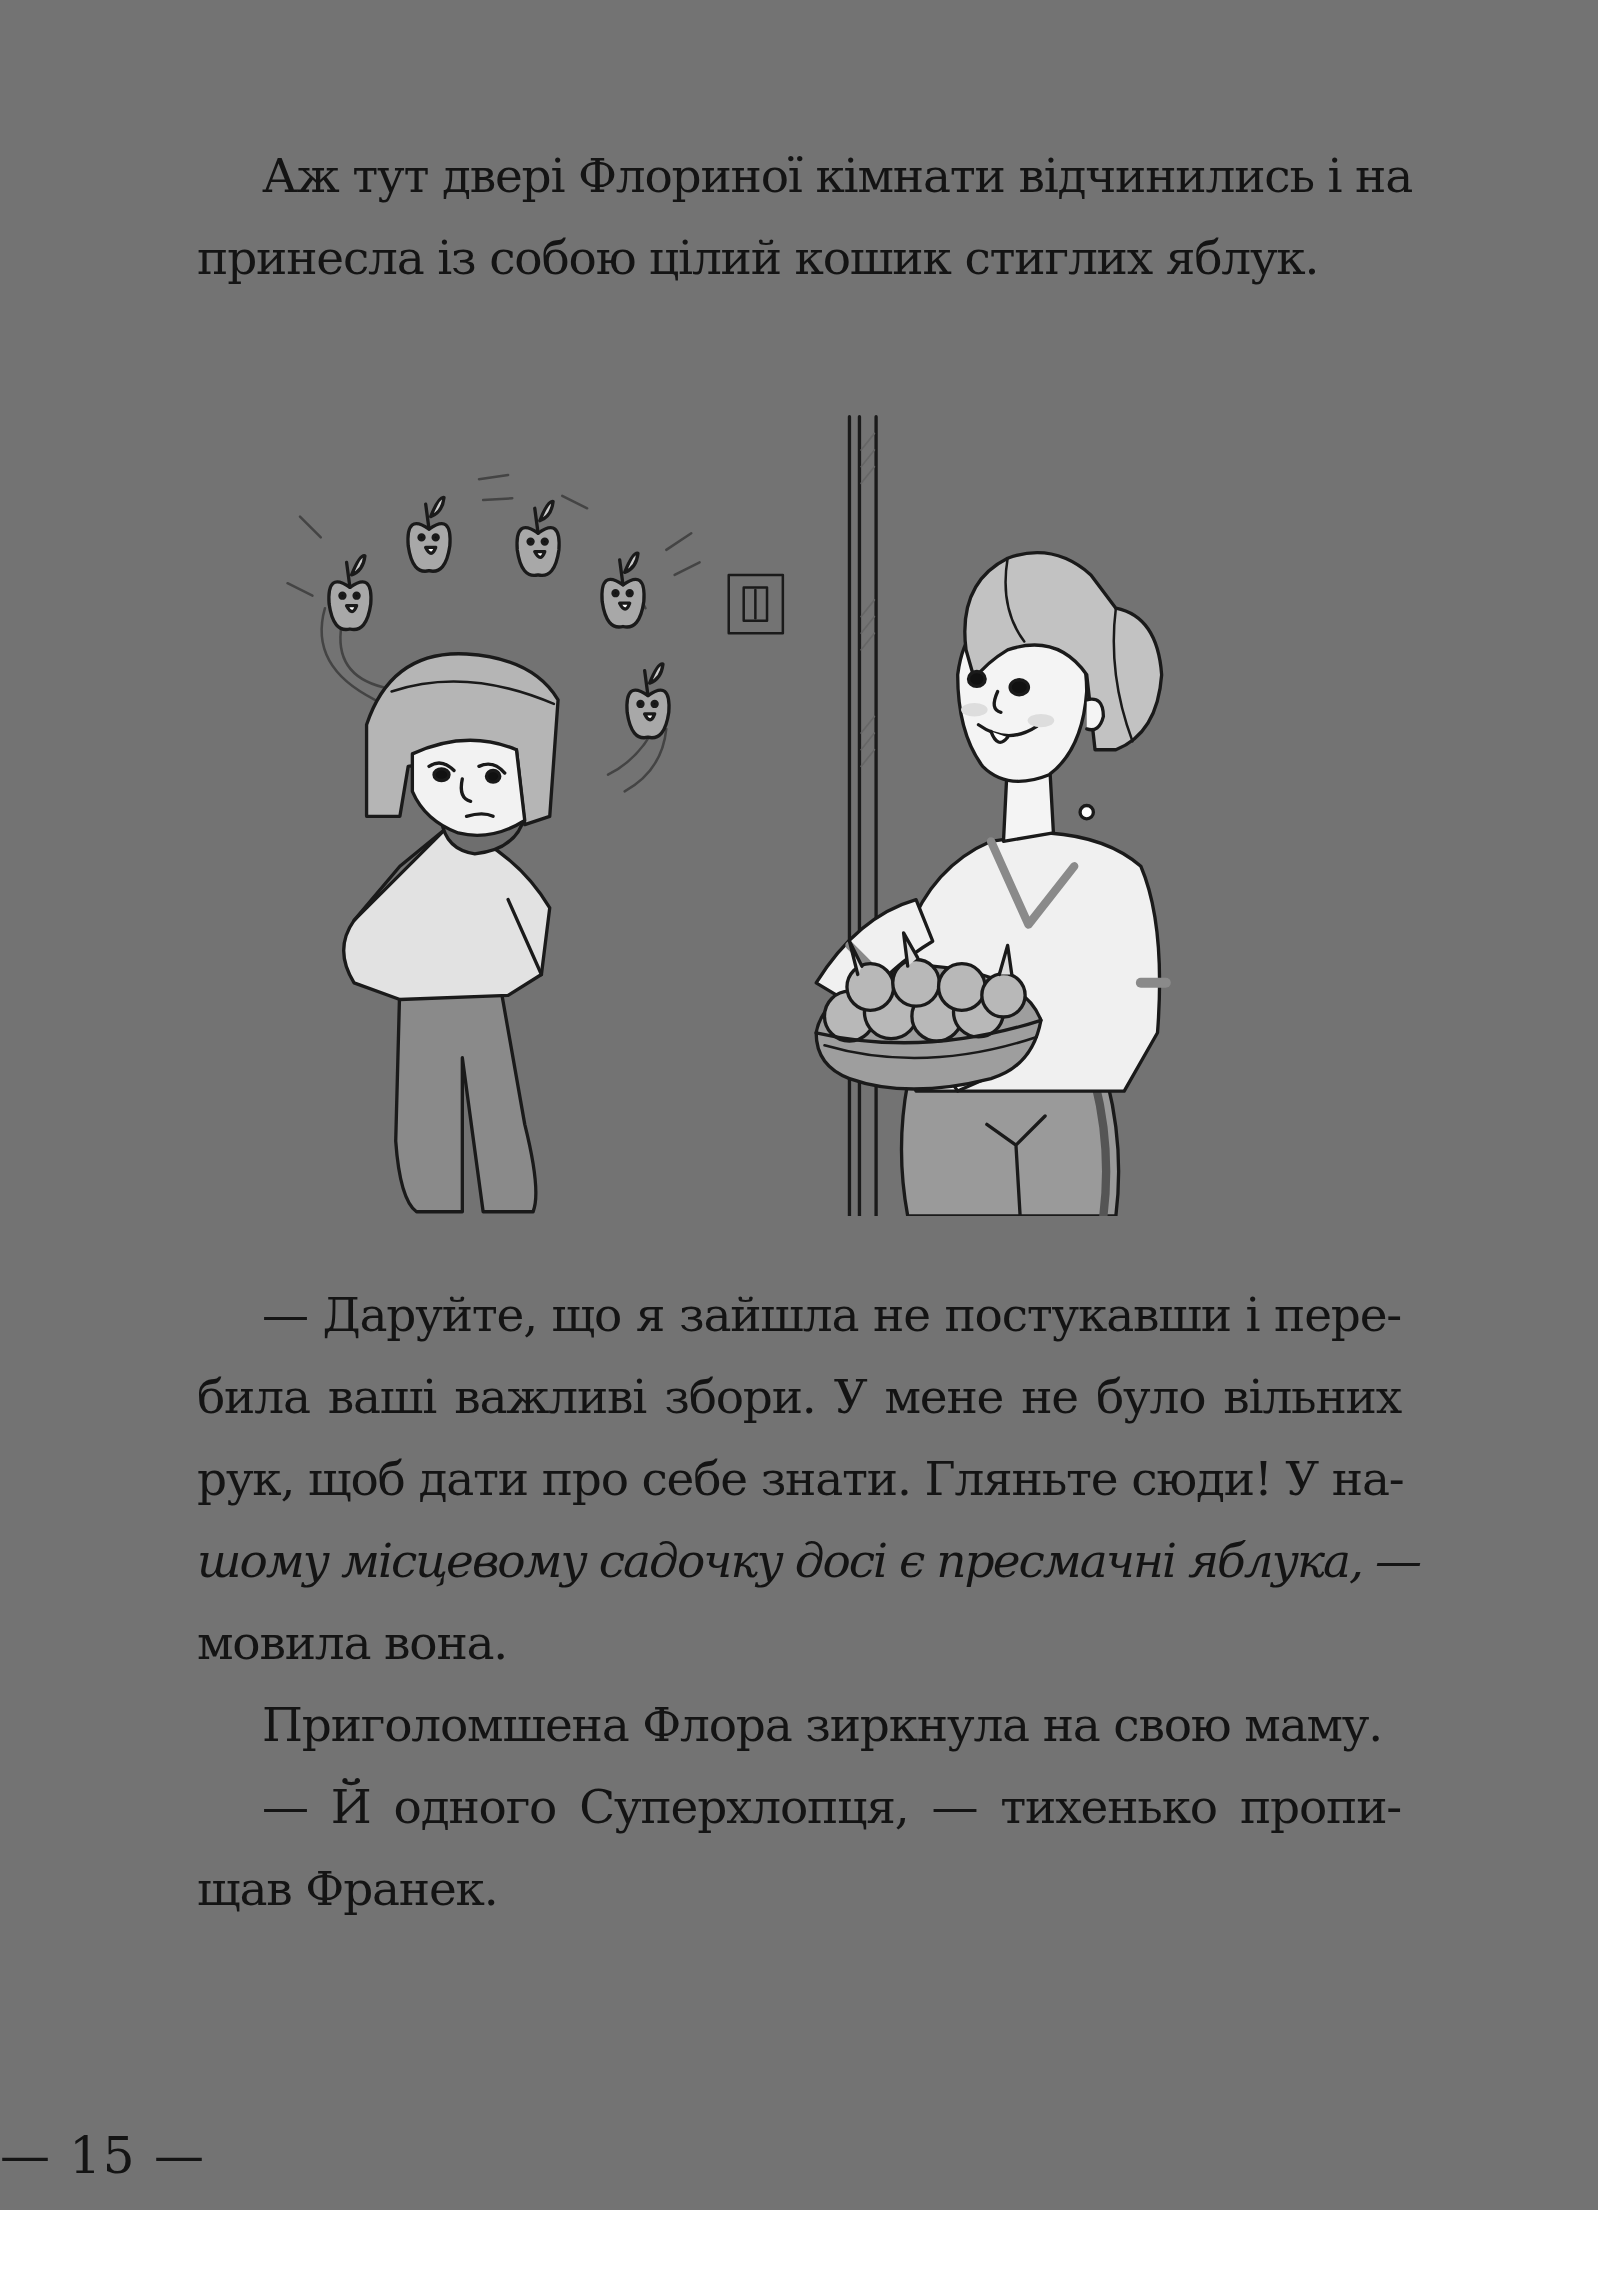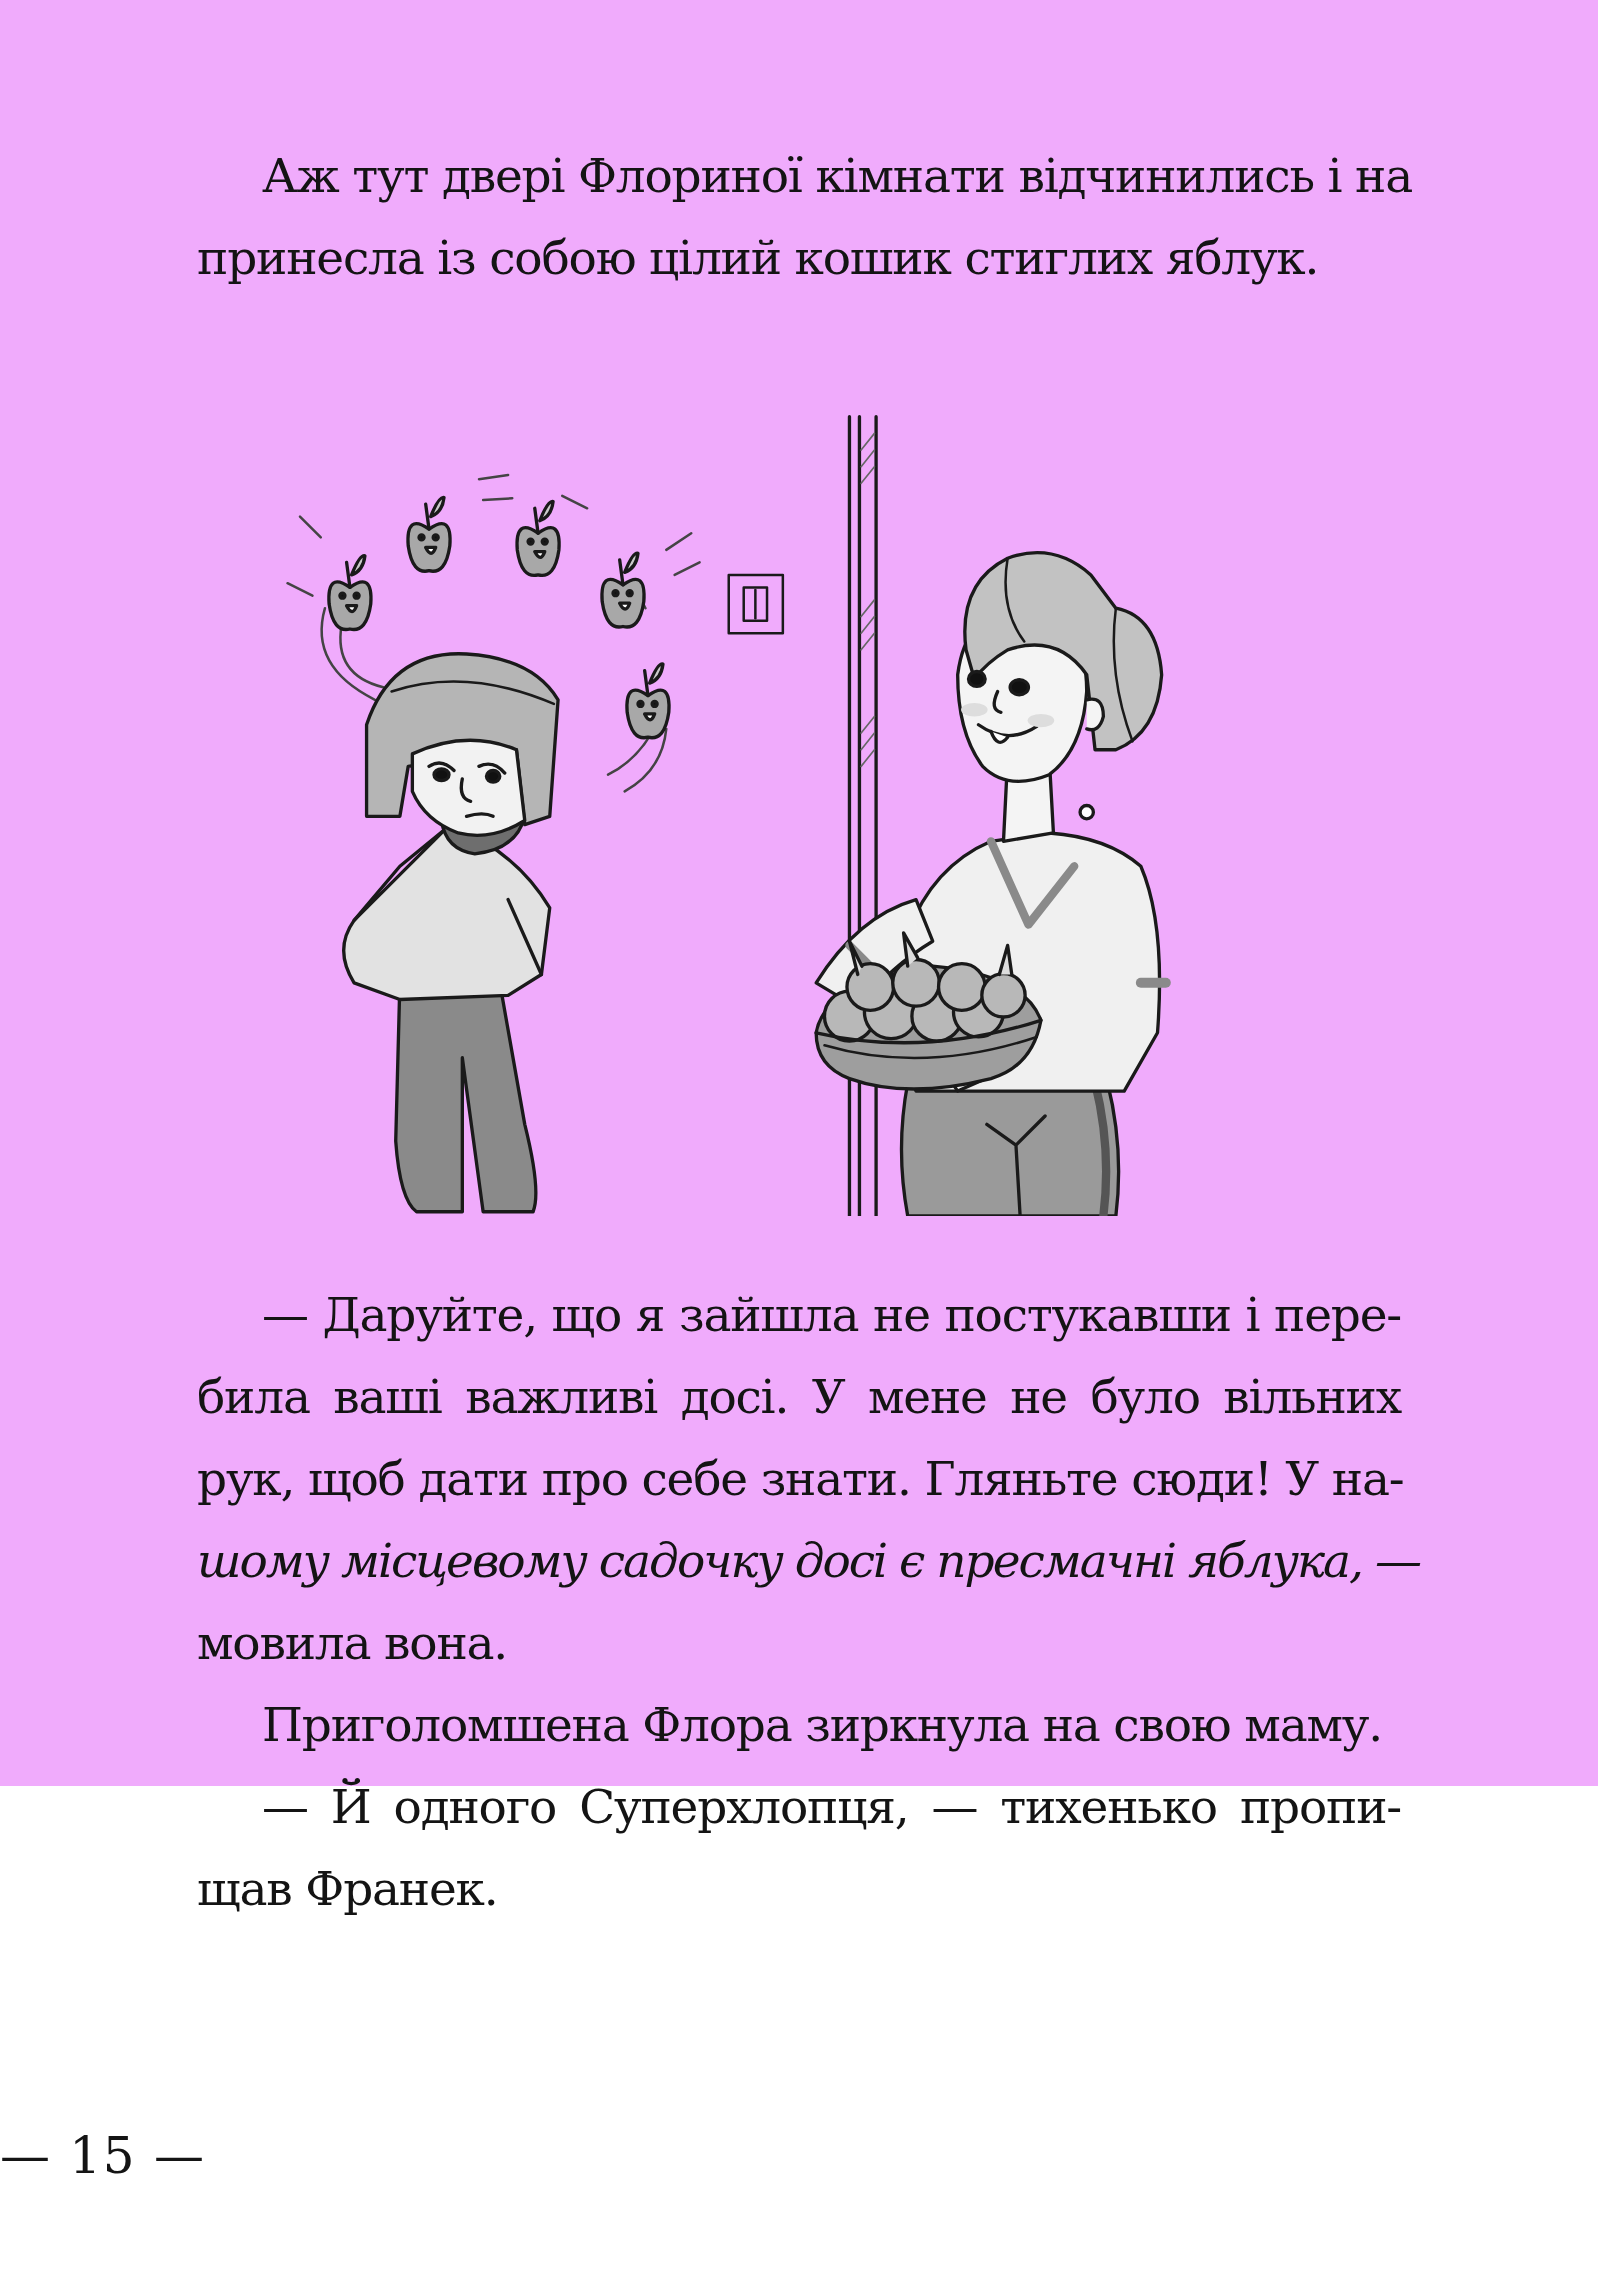--- a/index.html
+++ b/index.html
@@ -1,17 +1,17 @@
 <!DOCTYPE html>
 <html style="font-size:13.3px"><head>
 <meta charset="utf-8">
 <style>
   html, body { margin: 0; padding: 0; background: #ffffff; }
   body { width: 1599px; height: 2295px; position: relative; overflow: hidden; color: #141414; }
-  .page { position: absolute; left: 0; top: 0; width: 1599px; height: 1786px; background: #f0abfc; }
+  .page { position: absolute; left: 0; top: 0; width: 1599px; height: 2210px; background: #737373; }
   .text-block {
     position: absolute; left: 197px; width: 1204px;
     font-family: "DejaVu Serif", "Liberation Serif", serif;
     font-size: 47px; line-height: 82px; letter-spacing: -1.2px;
     transform-origin: left top;
   }
   .para { margin: 0; text-indent: 0; }
   .line { display: block; white-space: nowrap; }
   .justify .line { text-align: justify; text-align-last: justify; }
   .justify .line.last { text-align-last: left; }
@@ -196,21 +196,21 @@
           <path d="M760 680 L755 640 L772 670" fill="#ddd"></path>
           <path d="M870 690 L880 655 L885 690" fill="#ddd"></path>
         </g>
       </g>
     </svg>
   </div>
 
   <div id="bottom-text" class="text-block justify">
     <p class="para">
       <span class="line" style="padding-left:65px">— Даруйте, що я зайшла не постукавши і пере-</span>
-      <span class="line">била ваші важливі досі. У мене не було вільних</span>
+      <span class="line">била ваші важливі збори. У мене не було вільних</span>
       <span class="line">рук, щоб дати про себе знати. Гляньте сюди! У на-</span>
       <span class="line" style="letter-spacing: -2px; font-style: italic;">шому місцевому садочку досі є пресмачні яблука, —</span>
       <span class="line last">мовила вона.</span>
     </p>
     <p class="para">
       <span class="line last" style="padding-left:65px">Приголомшена Флора зиркнула на свою маму.</span>
     </p>
     <p class="para">
       <span class="line" style="padding-left:65px">— Й одного Суперхлопця, — тихенько пропи-</span>
       <span class="line last">щав Франек.</span>

